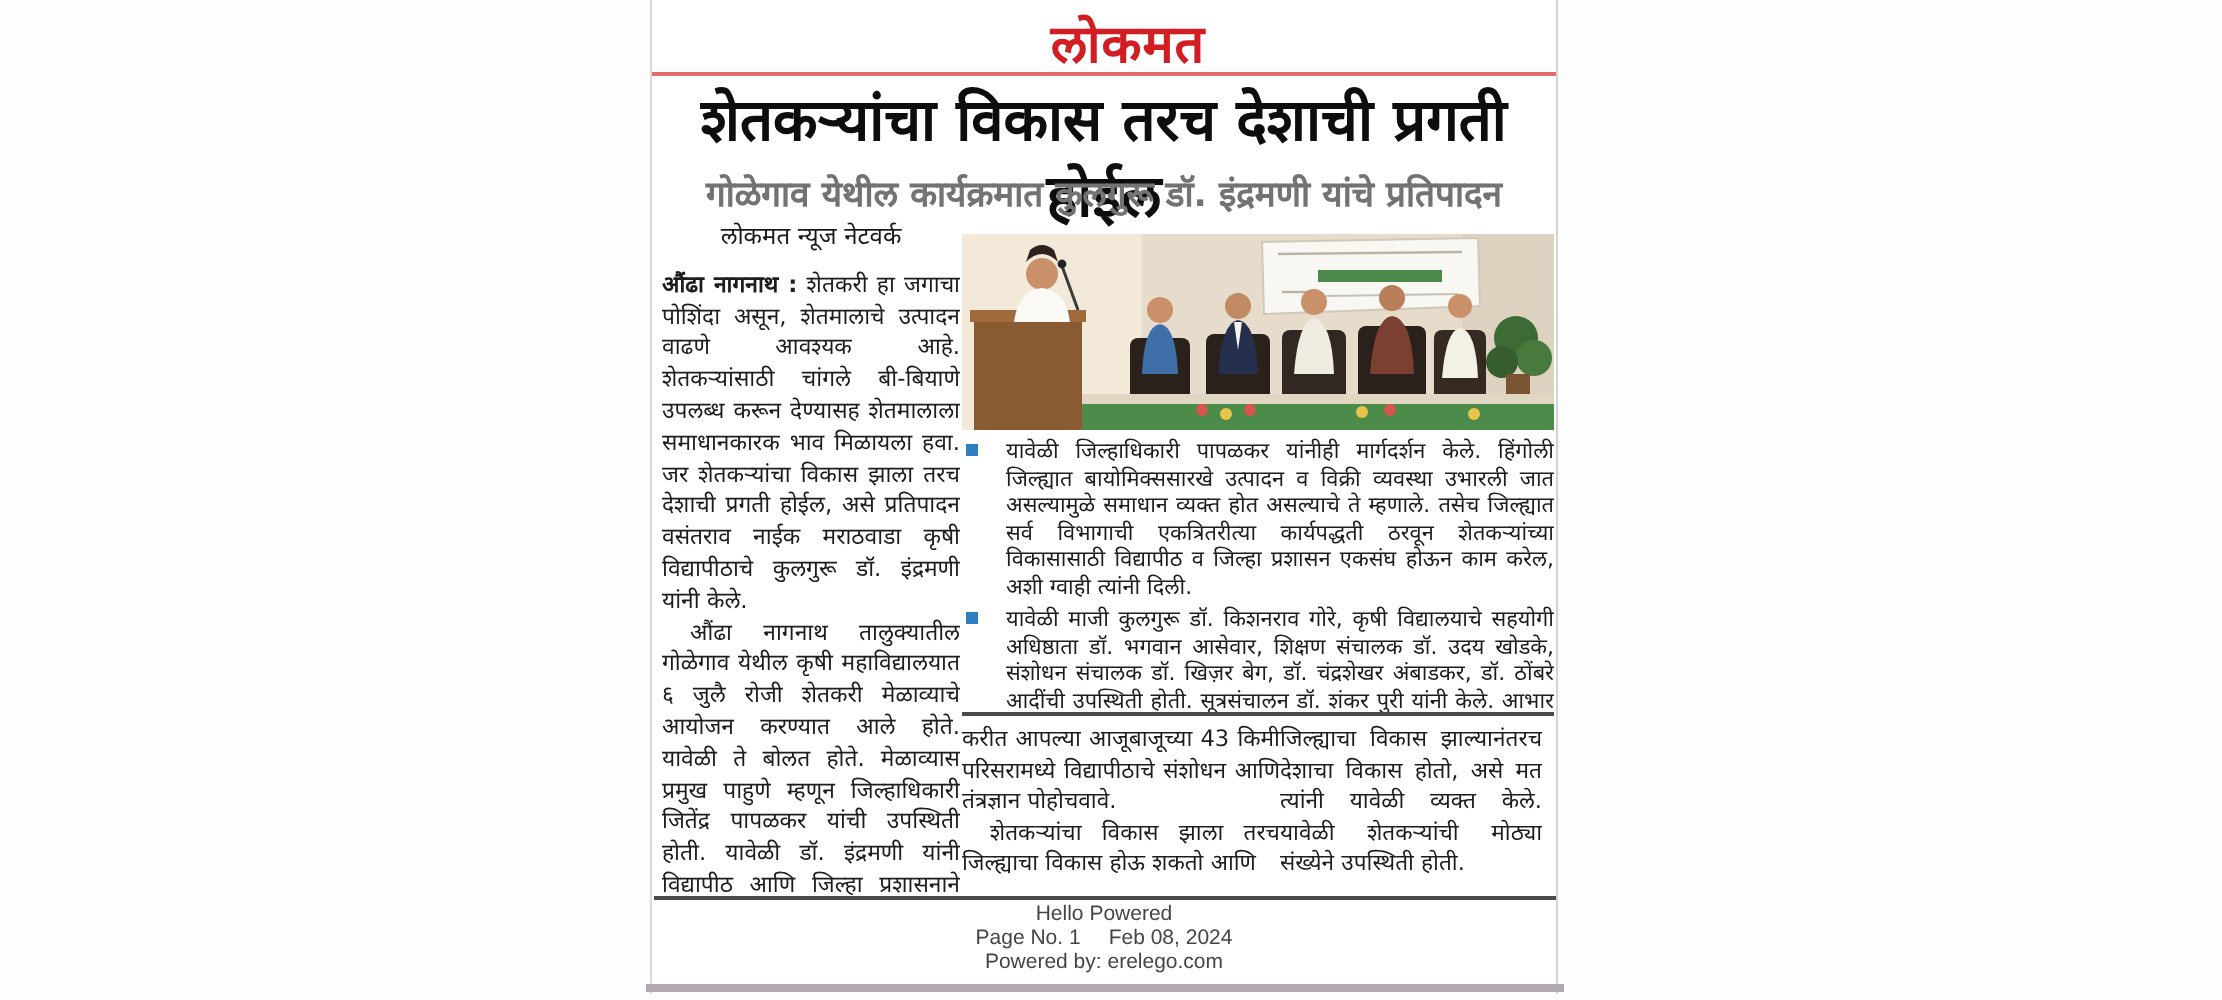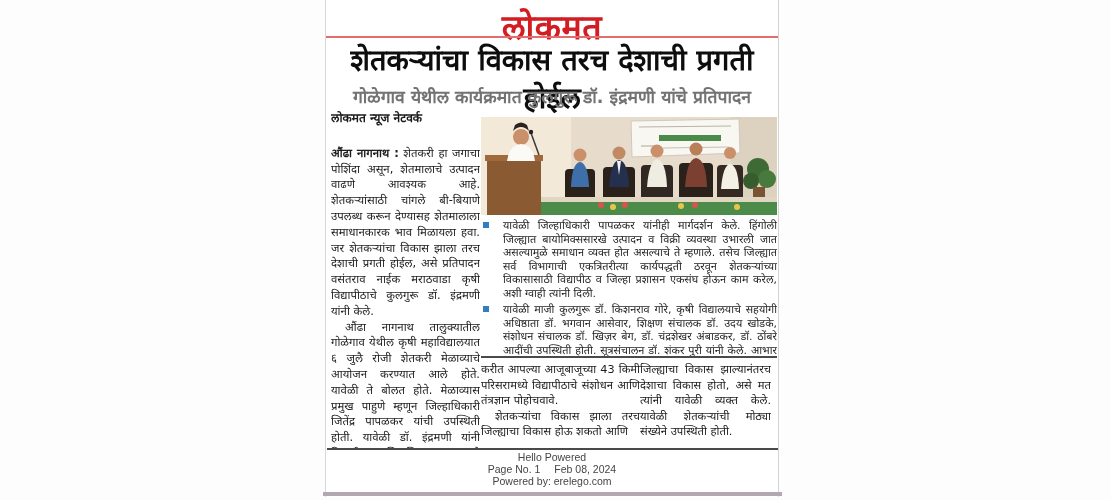--- a/index.html
+++ b/index.html
@@ -1,29 +1,29 @@
 <!DOCTYPE html>
 <html lang="mr"><head>
 <meta charset="utf-8">
 <style>
   * { margin:0; padding:0; box-sizing:border-box; }
   html,body { width:1111px; height:500px; background:#ffffff; overflow:hidden;
               font-family:"DejaVu Sans", sans-serif; }
   .page { position:relative; width:1111px; height:500px; background:#fdfdfd; }
   .clip { position:absolute; left:325px; top:0; width:454px; height:497px;
           background:#ffffff; border-left:1px solid #d9d9d9; border-right:1px solid #d4d4d4; }
-  .masthead { position:absolute; top:3px; left:0; width:100%; text-align:center;
-              font-size:34px; font-weight:bold; color:#d21e23; letter-spacing:.5px; }
+  .masthead { position:absolute; top:3px; left:12px; width:100%; text-align:center;
+              font-size:26px; font-weight:bold; color:#d21e23; letter-spacing:.5px; }
   .rule-red { position:absolute; top:36px; left:0; width:100%; height:2px; background:#e36d6d; }
   .headline { position:absolute; top:41px; left:2px; width:448px; text-align:center;
               font-size:29px; line-height:38px; font-weight:bold; color:#0d0d0d; }
   .subheadline { position:absolute; top:84px; left:2px; width:448px; text-align:center;
                  font-size:17.5px; font-weight:bold; color:#737373; }
   .col-left { position:absolute; left:5px; top:111px; width:149px; height:337px; overflow:hidden; }
-  .byline { font-size:12px; font-weight:bold; color:#1a1a1a; margin-bottom:19px; }
+  .byline { text-align:center; font-size:12px; font-weight:normal; color:#1a1a1a; margin-bottom:8px; }
   .body-text { font-size:11.4px; line-height:15.8px; color:#1d1d1d; text-align:justify; }
   .body-text p { margin:0; }
   .dateline { font-weight:bold; }
   .indent { text-indent:14px; }
   .photo { position:absolute; left:155px; top:117px; width:296px; height:98px; overflow:hidden;
            background:#e9dfd0; }
   .bullets { position:absolute; left:157px; top:219px; width:294px; height:137px; overflow:hidden; }
   .bullet-item { display:flex; gap:14px; font-size:10.9px; line-height:13.5px; color:#1d1d1d;
                  text-align:justify; margin-bottom:3px; }
   .sq { flex:0 0 auto; width:6px; height:6px; margin-top:3px; background:#2f7fc1; }

